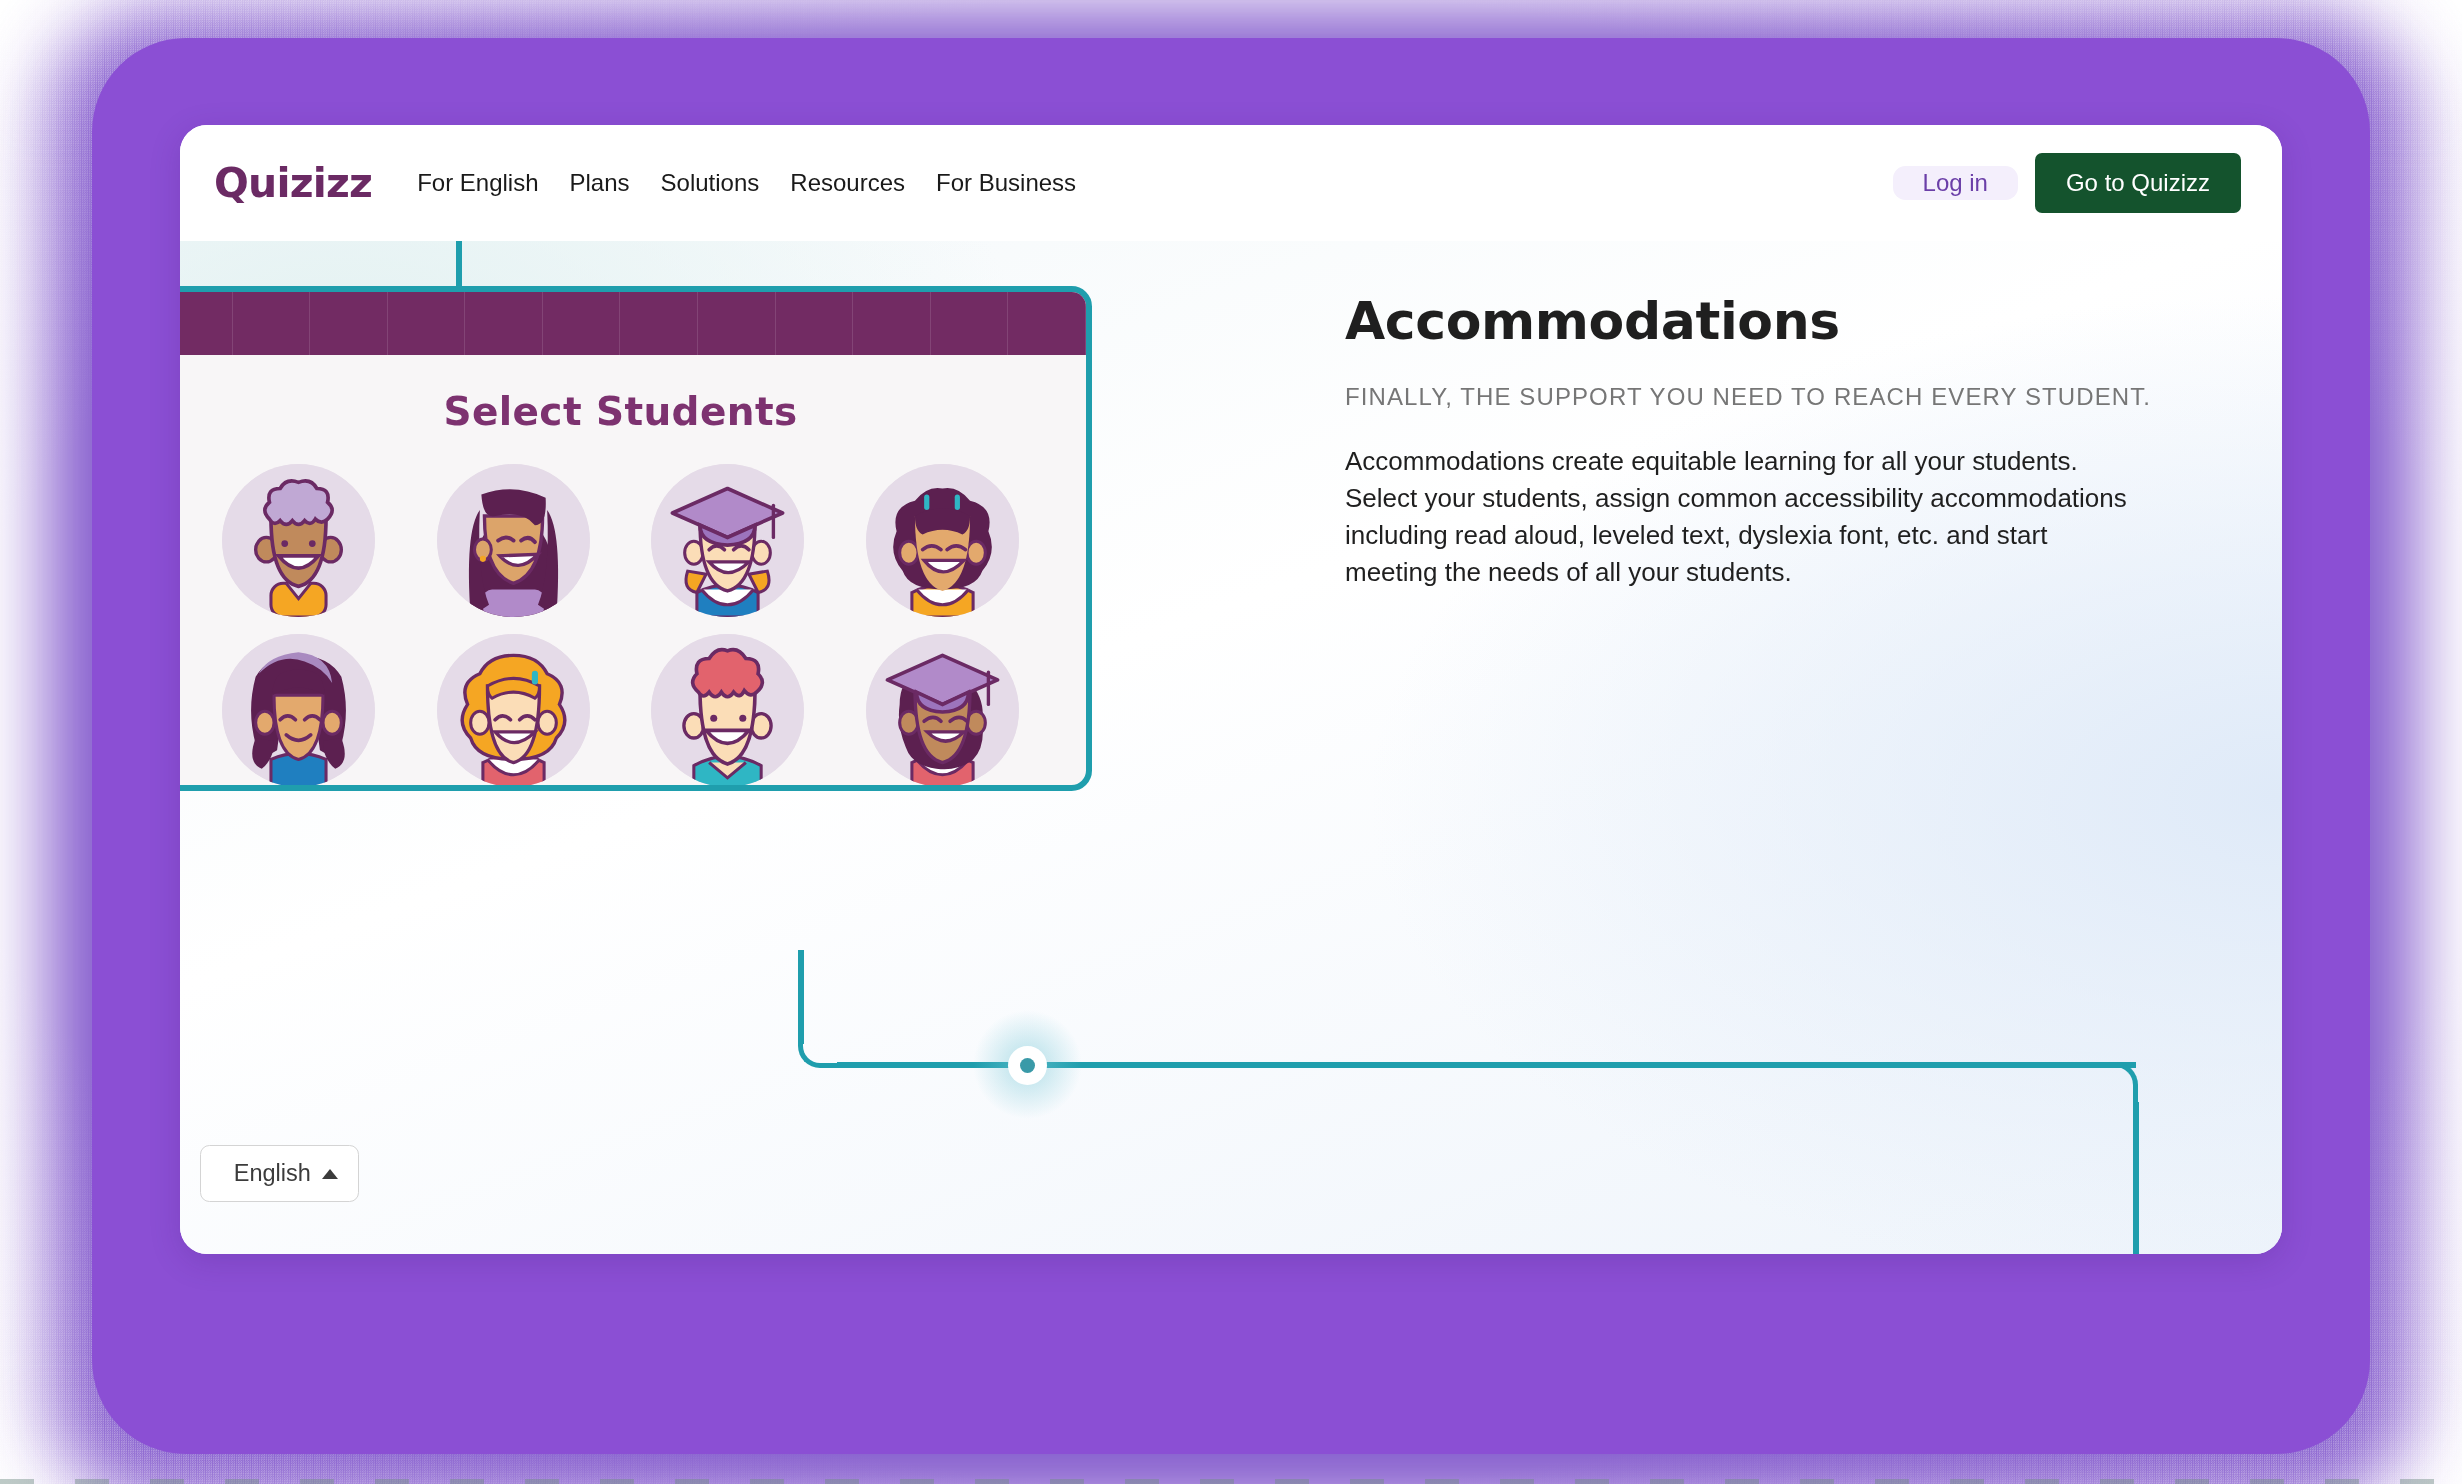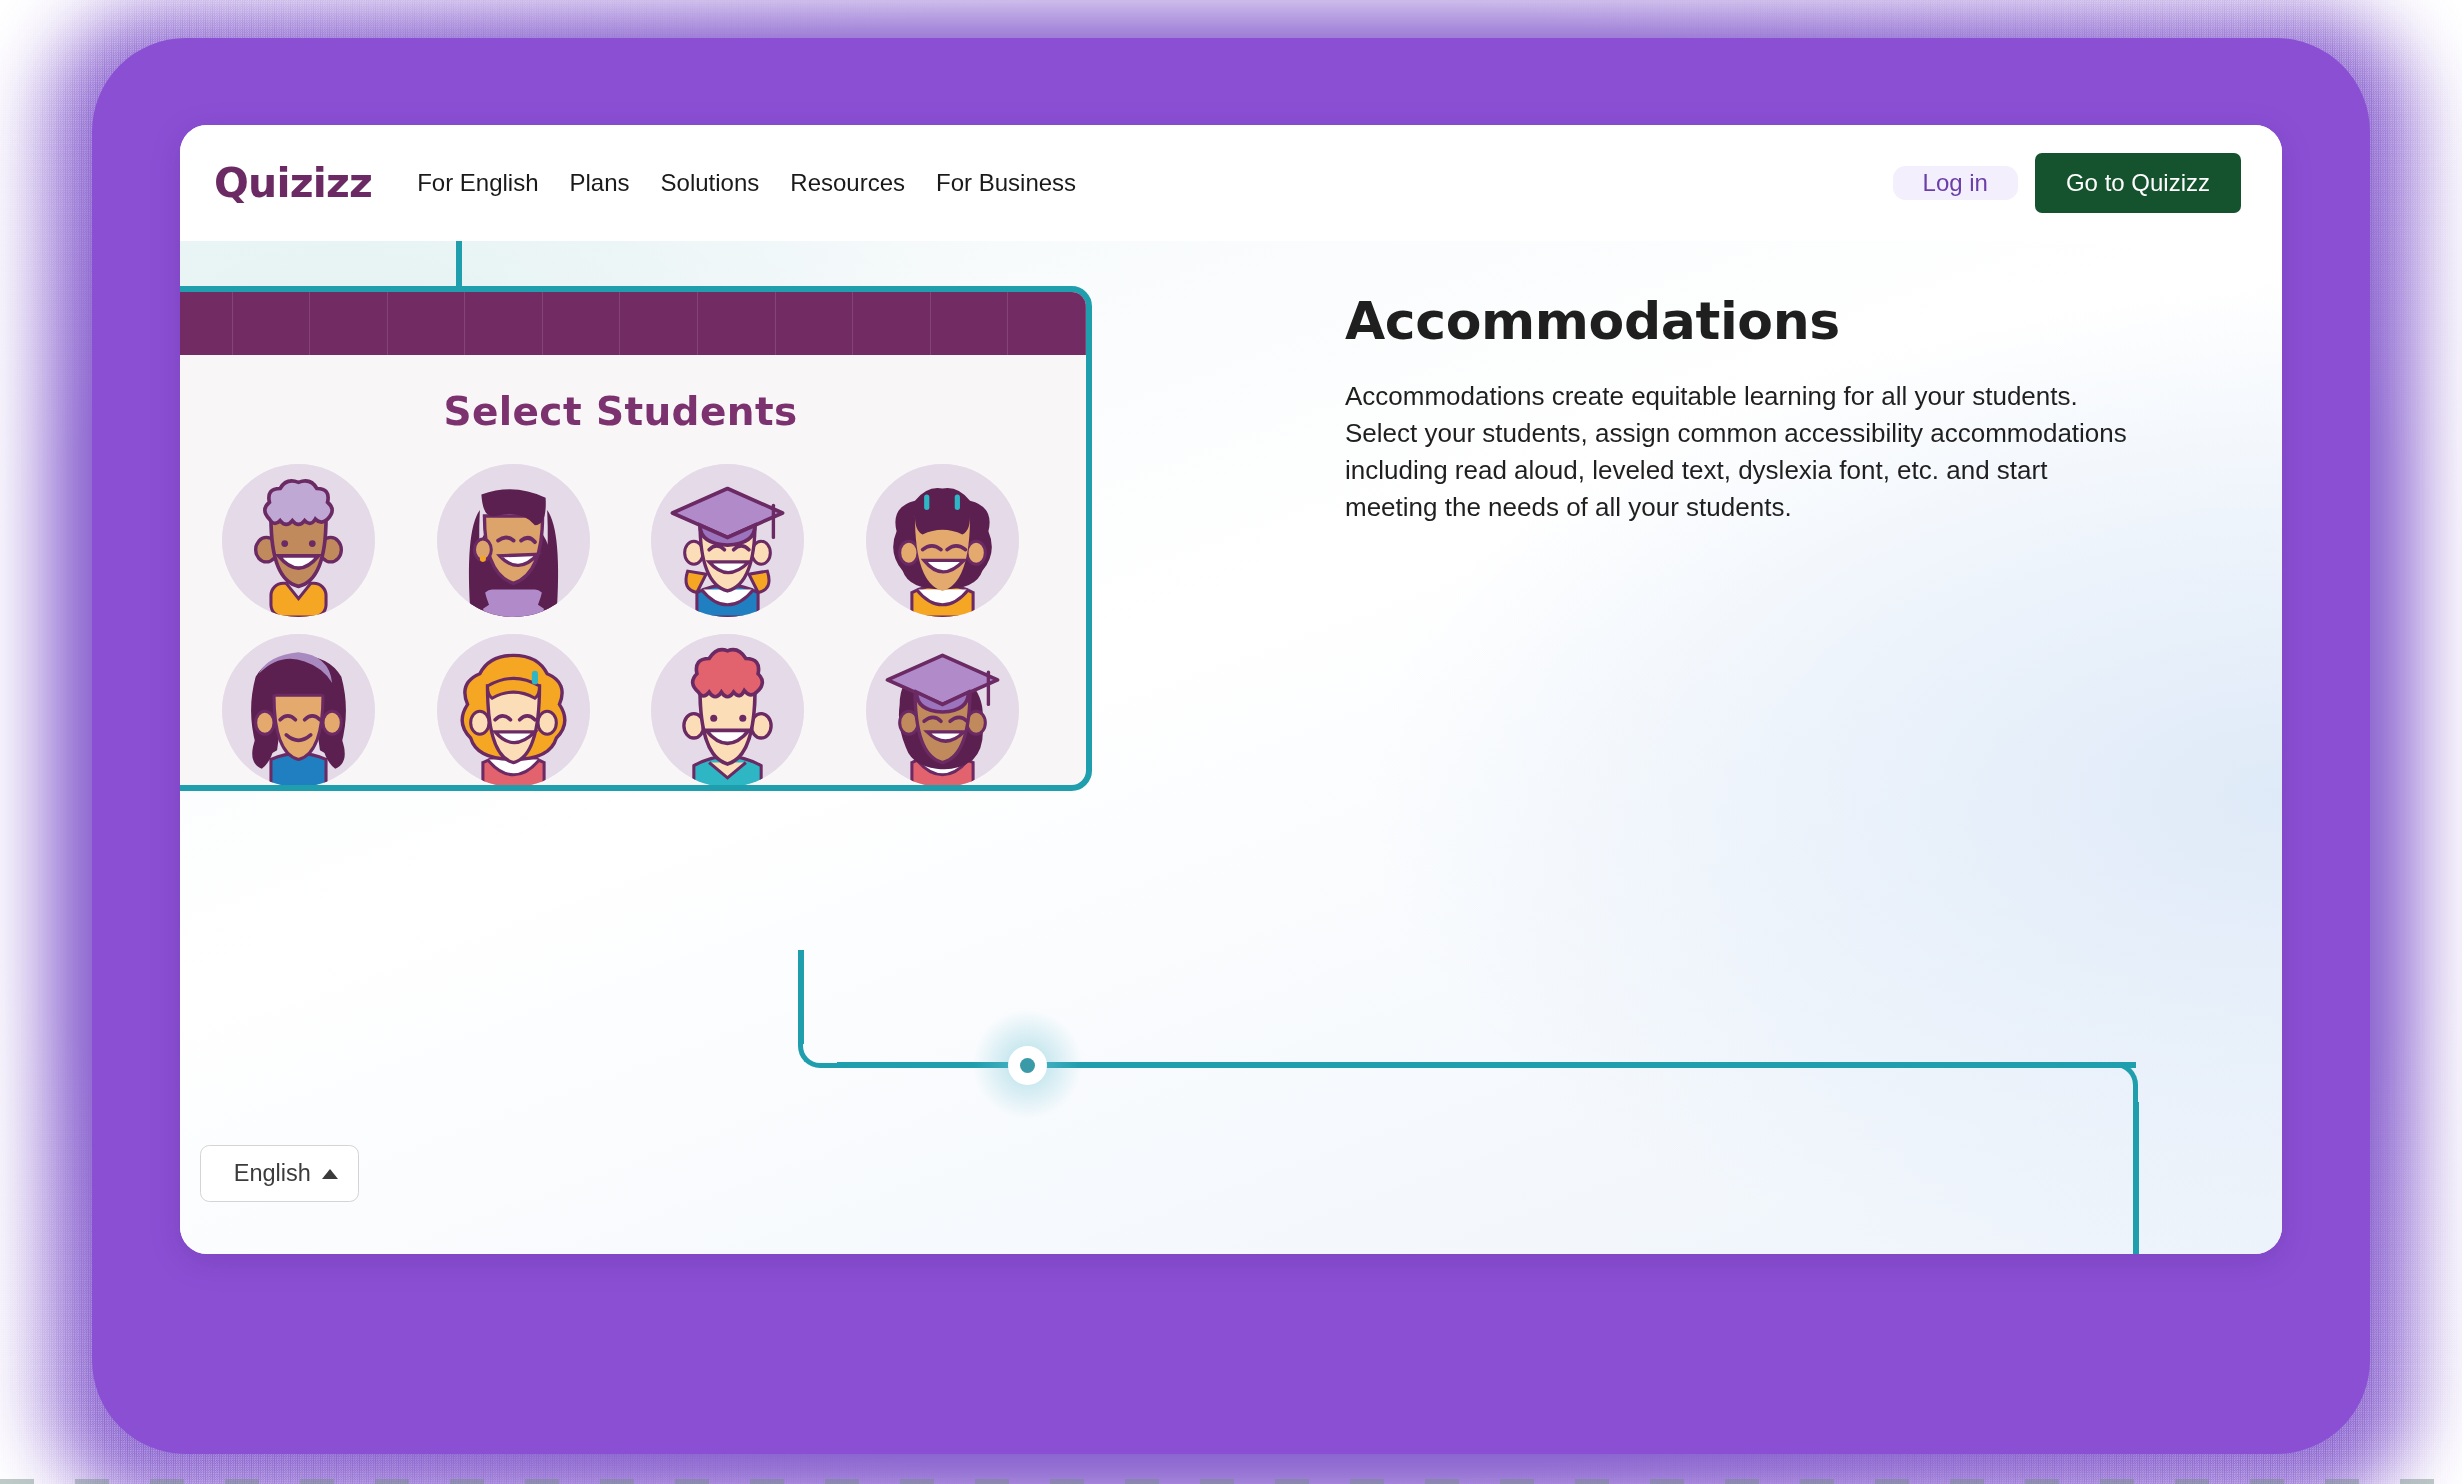--- a/index.html
+++ b/index.html
@@ -438,20 +438,21 @@
               <path d="M55 57 q6 -5 11 0" fill="none" stroke="#6b2a64" stroke-width="2.4" stroke-linecap="round"></path>
               <path d="M40 64 Q52 76 64 64 Z" fill="#ffffff" stroke="#6b2a64" stroke-width="2.2"></path>
             </svg>
           </div>
 
         </div>
       </div>
 
       <div class="content">
         <h1>Accommodations</h1>
+        <div class="kicker">Finally, the support you need to reach every student.</div>
         <div class="para">Accommodations create equitable learning for all your students. Select your students, assign common accessibility accommodations including read aloud, leveled text, dyslexia font, etc. and start meeting the needs of all your students.</div>
       </div>
 
       <div class="lang">
         <span class="lang-label">English</span>
         <span class="caret-up"></span>
       </div>
 
     </div>
   </div>

